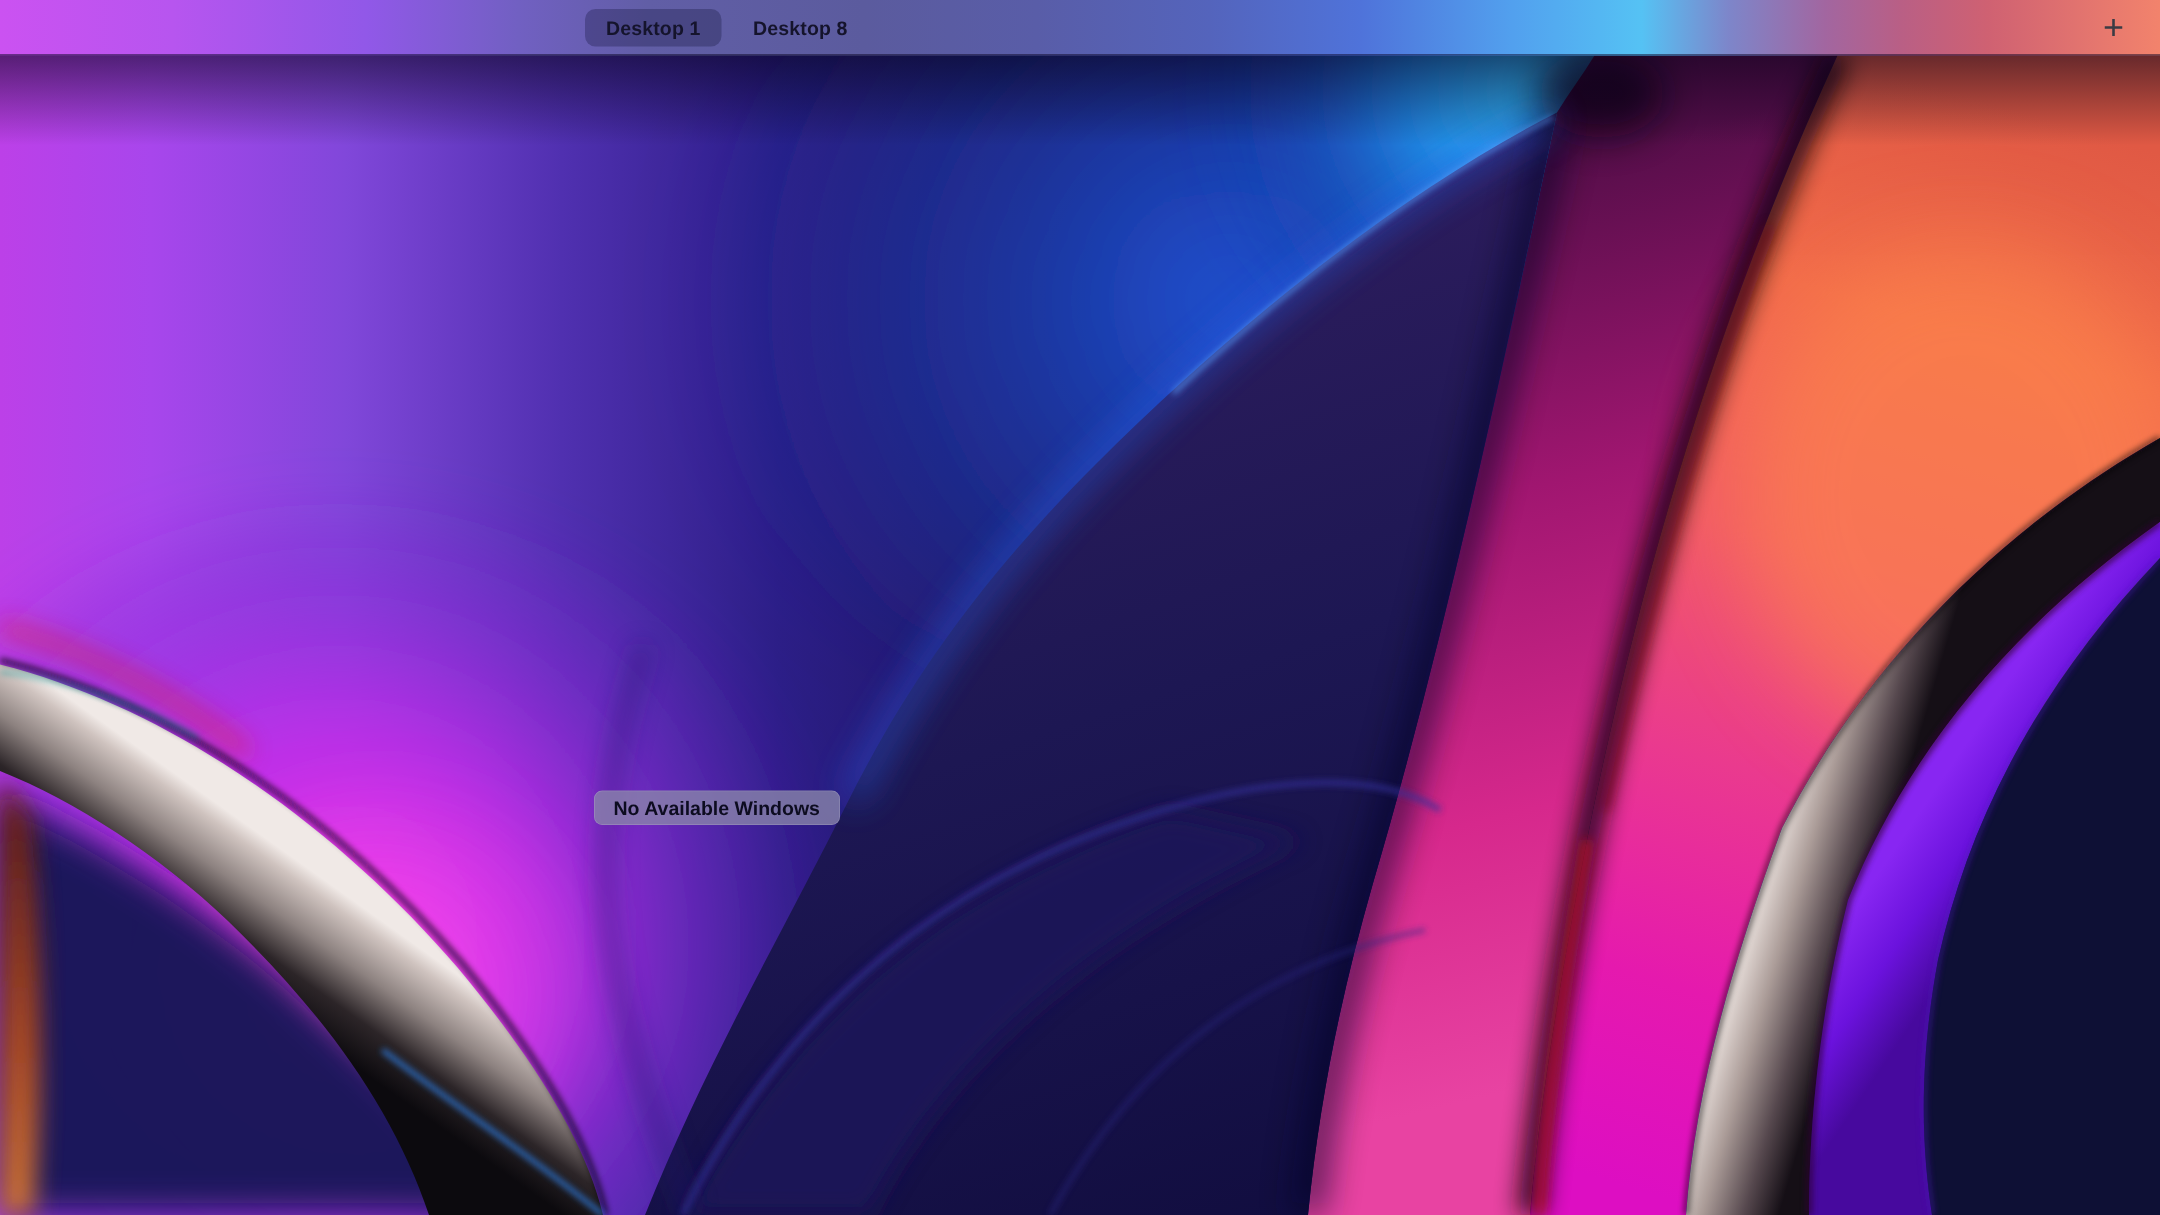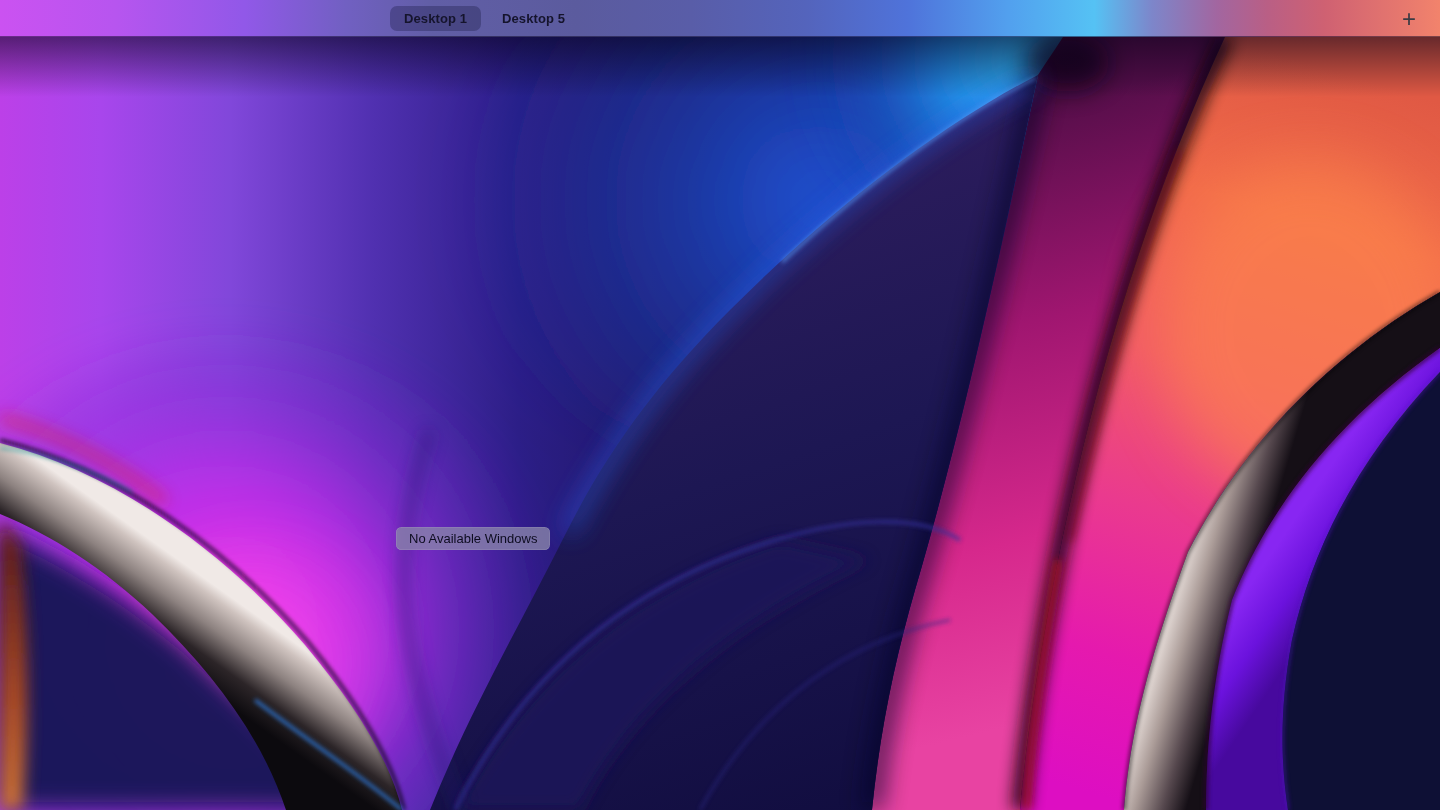--- a/index.html
+++ b/index.html
@@ -49,21 +49,21 @@
     transform:scaleY(.96);
   }
 
   
   .empty-badge{
     position:absolute;left:396px;top:527px;height:23px;
     display:inline-flex;align-items:center;
     padding:0 13px;border-radius:5.5px;
     background:rgba(139,135,171,.78);
     box-shadow:inset 0 0 0 0.5px rgba(255,255,255,.18);
-    font-size:13px;font-weight:400;color:#0d0c20;
+    font-size:13px;font-weight:700;color:#0d0c20;
     white-space:nowrap;
   }
 </style>
 </head>
 <body>
 
 <div class="screen">
 
   <svg class="wallpaper" viewBox="0 37 1440 773" preserveAspectRatio="none">
     <defs>
@@ -222,21 +222,21 @@
     <path d="M0,440 C118,469 228,549 308,642 C357,702 392,758 404,810" fill="none" stroke="#08060f" stroke-width="3" filter="url(#b2)" opacity=".85"></path>
     <path d="M255,700 C310,742 360,775 402,810" fill="none" stroke="#2e7ce0" stroke-width="3" filter="url(#b2)" opacity=".9"></path>
     <path d="M0,448 C42,452 92,470 132,492" fill="none" stroke="#0b8d8f" stroke-width="2.5" filter="url(#b2)" opacity=".55"></path>
 
     <rect x="0" y="37" width="1440" height="60" fill="url(#gTopShade)"></rect>
   </svg>
 
   <div class="spaces-bar">
     <div class="spaces-group">
       <div class="space-chip active">Desktop 1</div>
-      <div class="space-chip plain">Desktop 5</div>
+      <div class="space-chip plain">Desktop 8</div>
     </div>
     <button class="add-space-button">
       <span class="plus">+</span>
     </button>
   </div>
 
   <div class="empty-badge">
     <span>No Available Windows</span>
   </div>
 

